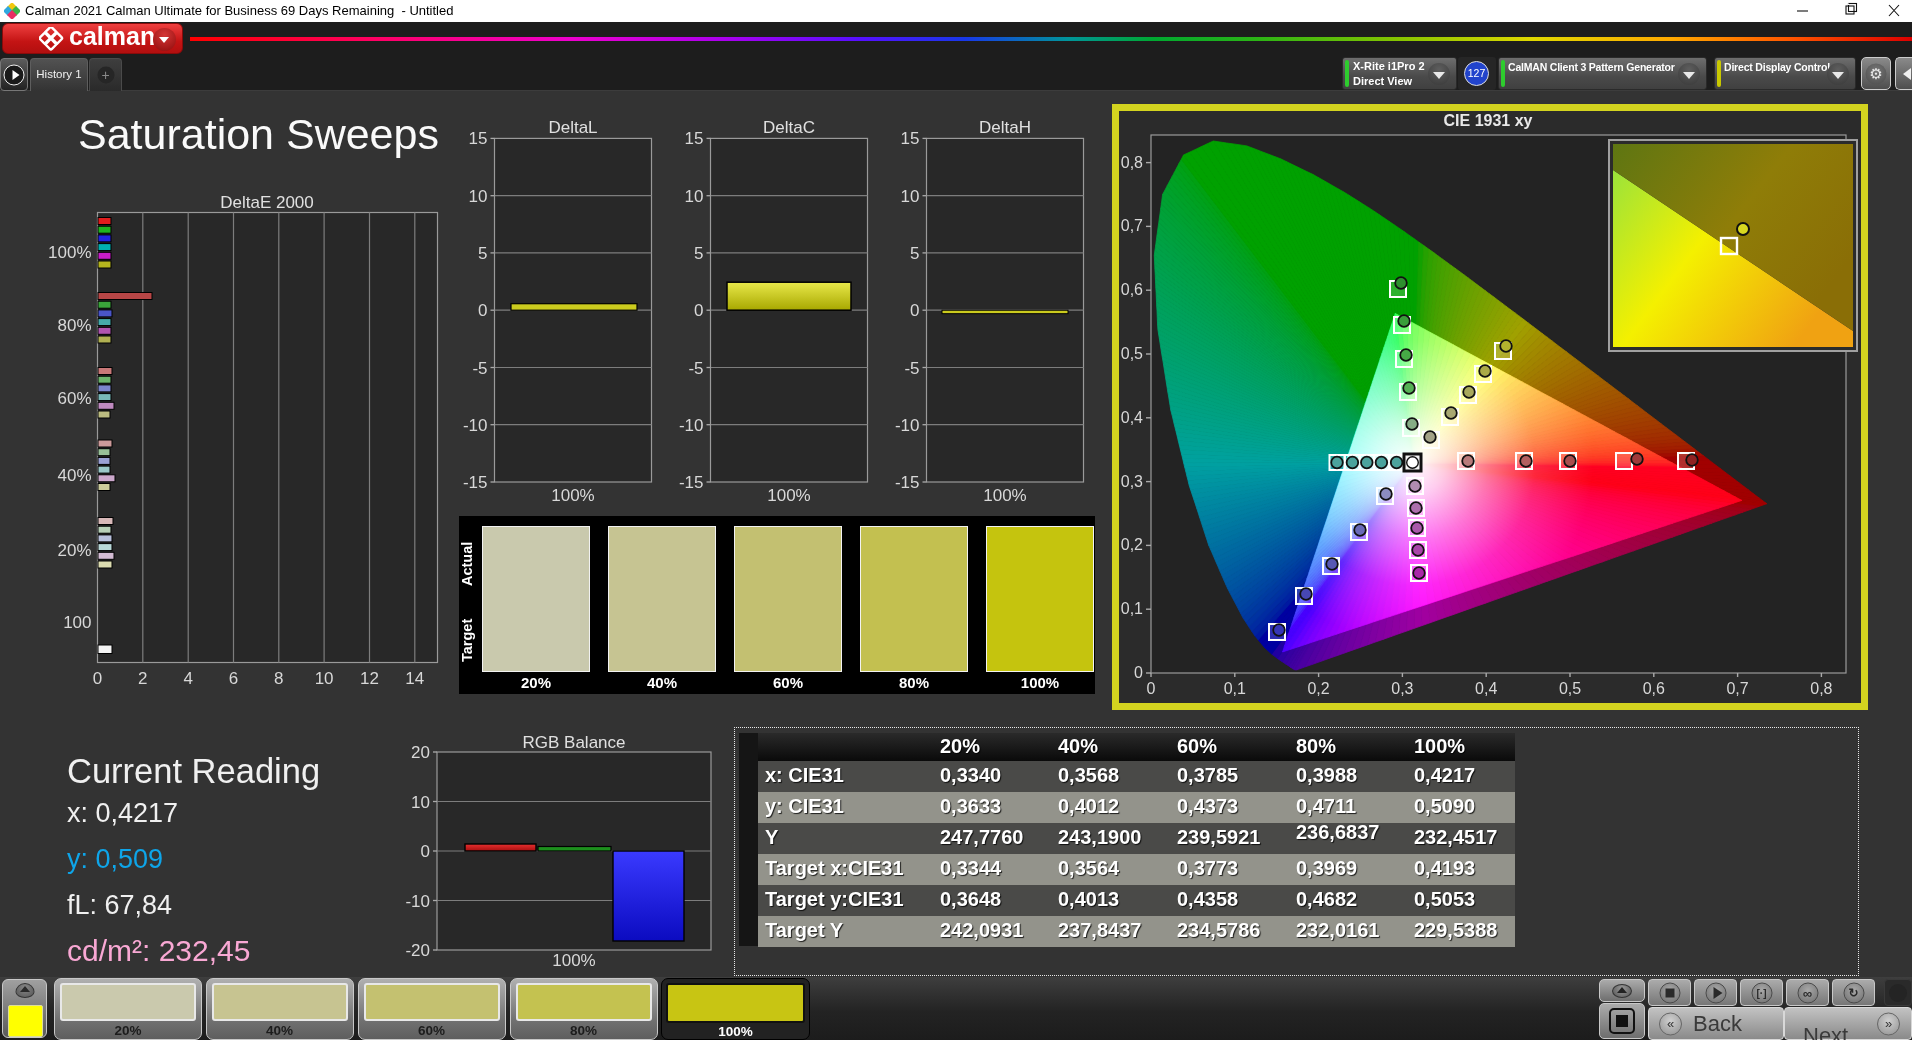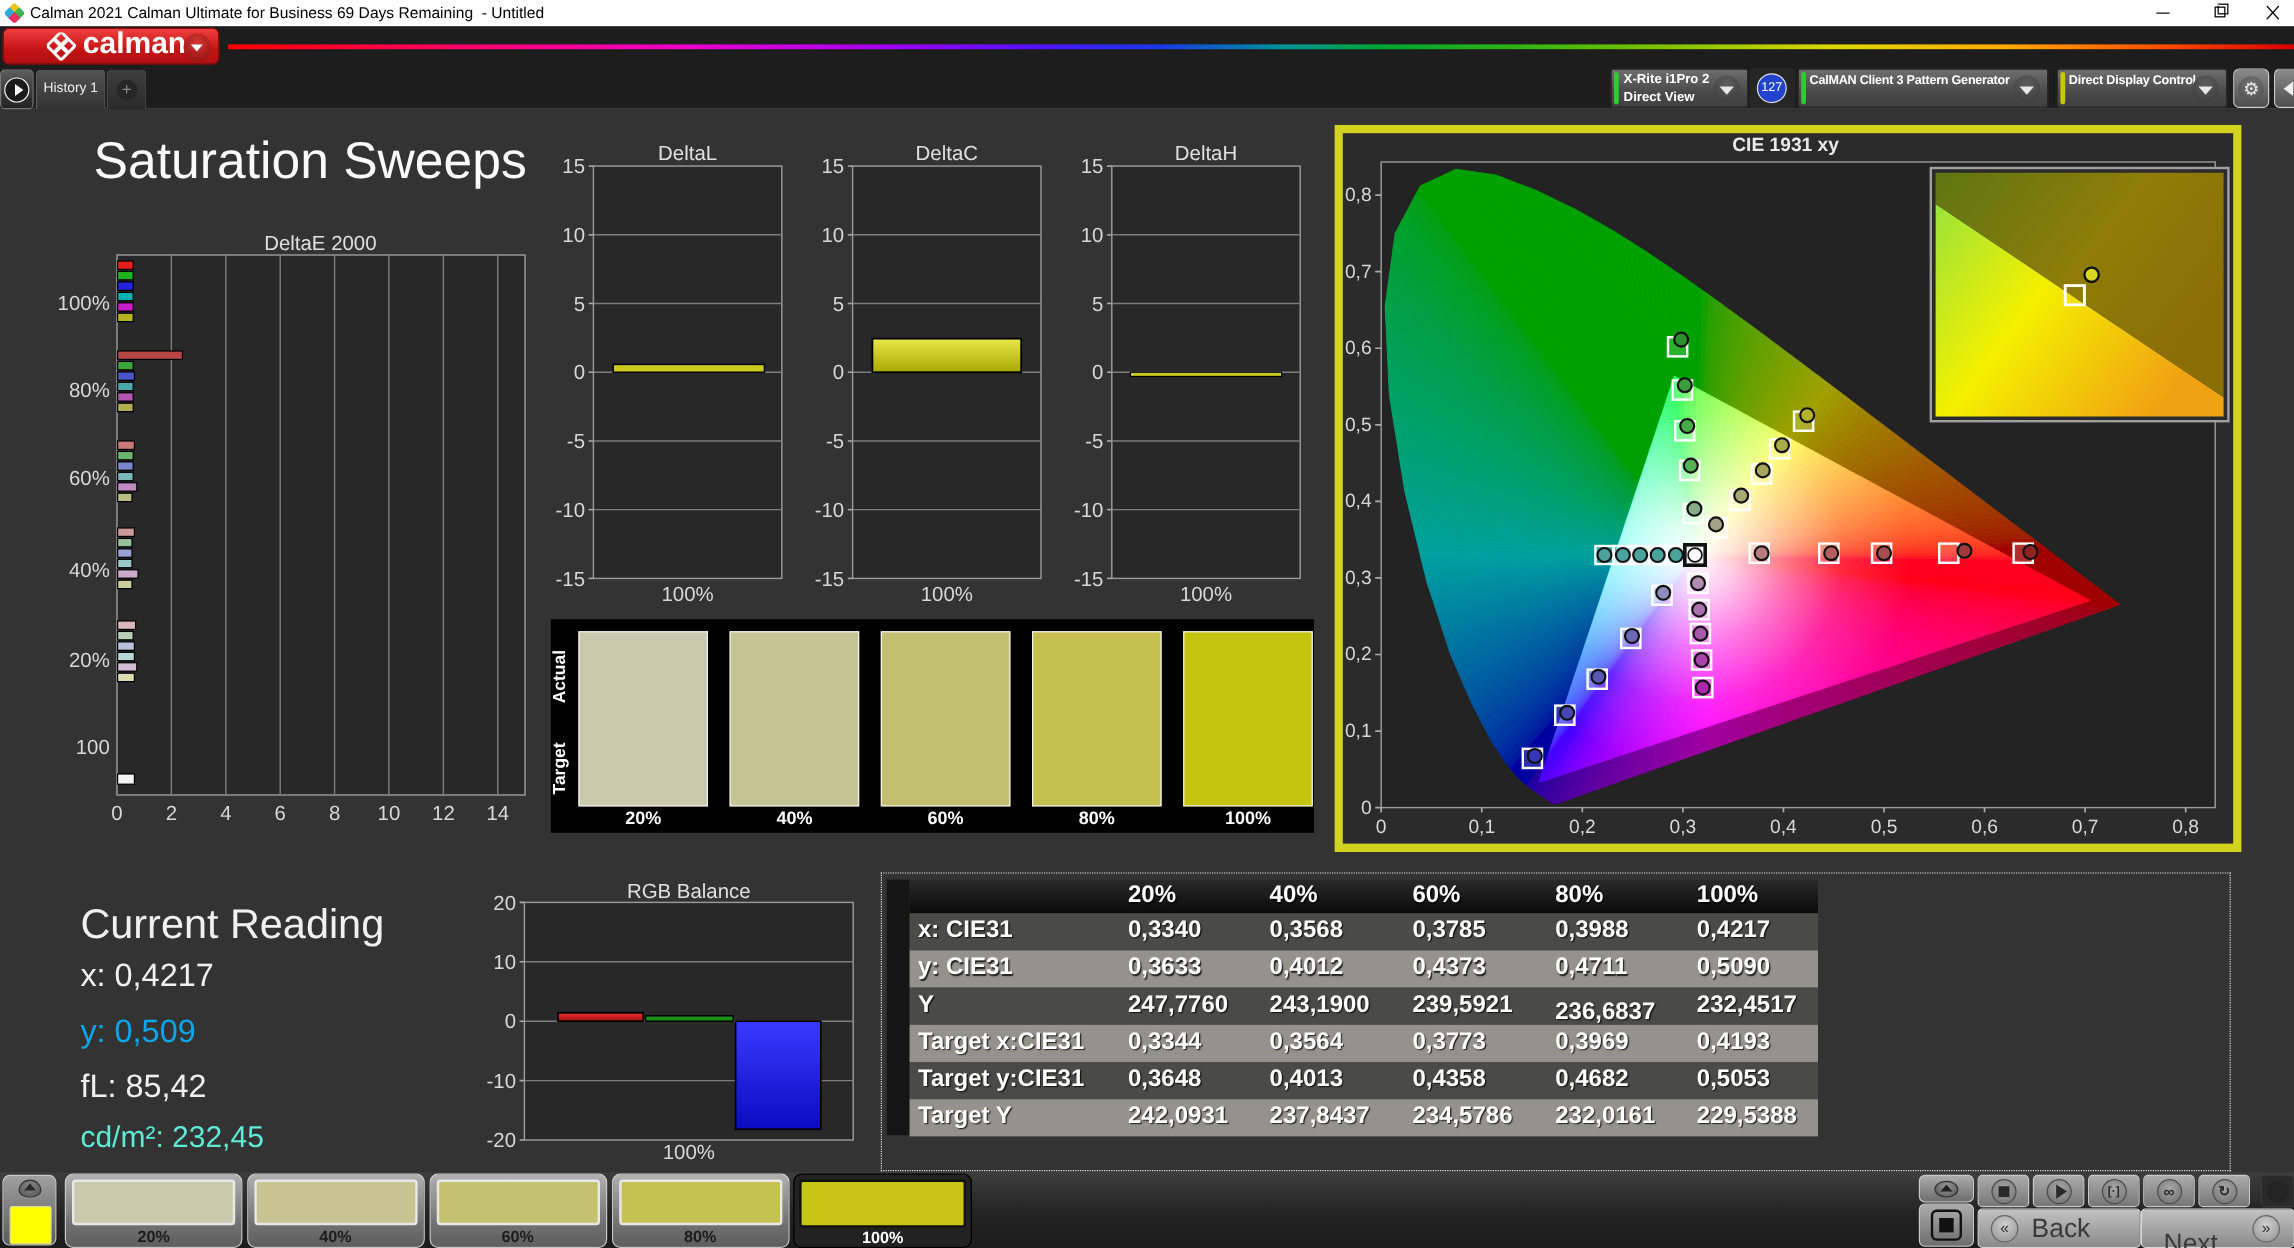--- a/index.html
+++ b/index.html
@@ -837,22 +837,22 @@
     <polygon points="501.0,66.0 741.0,227.0 741.0,243.0 501.0,243.0" fill="url(#insB)"></polygon>
     <polygon points="501.0,40.0 741.0,40.0 741.0,227.0 501.0,66.0 501.0,40.0" fill="url(#insD)"></polygon>
     <rect x="501.0" y="40.0" width="15" height="0.0" fill="#9be33a" opacity="0"></rect>
     <rect x="609.0" y="134.0" width="16" height="16" fill="none" stroke="#fff" stroke-width="2.4"></rect>
     <circle cx="631.0" cy="125.0" r="6" fill="#d8d820" stroke="#111" stroke-width="2"></circle>
 </svg>
 <div style="position:absolute;left:734px;top:727px;width:1125px;height:249px;border:1px dotted #e8e8e8;box-sizing:border-box"></div>
 <div style="position:absolute;left:67px;top:752px;font-size:34.5px;color:#f0f0f0">Current Reading</div>
 <div style="position:absolute;left:67px;top:798px;font-size:27px;color:#f0f0f0">x: 0,4217</div>
 <div style="position:absolute;left:67px;top:844px;font-size:27px;color:#0ea5e9">y: 0,509</div>
-<div style="position:absolute;left:67px;top:890px;font-size:27px;color:#f0f0f0">fL: 85,42</div>
-<div style="position:absolute;left:67px;top:934px;font-size:25px;color:#5eead4">cd/m²: 232,45</div>
+<div style="position:absolute;left:67px;top:890px;font-size:27px;color:#f0f0f0">fL: 67,84</div>
+<div style="position:absolute;left:67px;top:934px;font-size:30px;color:#f9a8d4">cd/m²: 232,45</div>
 <svg id="rgbbal" style="left:395px;top:732px" width="330" height="240" font-family="Liberation Sans, sans-serif">
     <text x="179" y="16" font-size="17" fill="#e0e0e0" text-anchor="middle">RGB Balance</text>
     <rect x="42" y="20" width="274" height="198" fill="#282828" stroke="#9a9a9a" stroke-width="1.2"></rect>
     <line x1="42" y1="69.5" x2="316" y2="69.5" stroke="#7d7d7d" stroke-width="1.2"></line>
     <line x1="42" y1="119.0" x2="316" y2="119.0" stroke="#7d7d7d" stroke-width="1.2"></line>
     <line x1="42" y1="168.5" x2="316" y2="168.5" stroke="#7d7d7d" stroke-width="1.2"></line>
     <text x="35" y="26.0" font-size="17" fill="#d8d8d8" text-anchor="end">20</text>
     <line x1="38" y1="20.0" x2="42" y2="20.0" stroke="#aaa" stroke-width="1.3"></line>
     <text x="35" y="75.5" font-size="17" fill="#d8d8d8" text-anchor="end">10</text>
     <line x1="38" y1="69.5" x2="42" y2="69.5" stroke="#aaa" stroke-width="1.3"></line>
@@ -897,21 +897,21 @@
     <div class="tc" style="left:201px;top:62.0px">0,3633</div>
     <div class="tc" style="left:319px;top:62.0px">0,4012</div>
     <div class="tc" style="left:438px;top:62.0px">0,4373</div>
     <div class="tc" style="left:557px;top:62.0px">0,4711</div>
     <div class="tc" style="left:675px;top:62.0px">0,5090</div>
     <div style="position:absolute;left:19px;top:89.5px;width:757px;height:31px;background:#4a4a48"></div>
     <div class="tc" style="left:26px;top:93.0px">Y</div>
     <div class="tc" style="left:201px;top:93.0px">247,7760</div>
     <div class="tc" style="left:319px;top:93.0px">243,1900</div>
     <div class="tc" style="left:438px;top:93.0px">239,5921</div>
-    <div class="tc" style="left:557px;top:99px">236,6837</div>
+    <div class="tc" style="left:557px;top:88px">236,6837</div>
     <div class="tc" style="left:675px;top:93.0px">232,4517</div>
     <div style="position:absolute;left:19px;top:120.5px;width:757px;height:31px;background:#93938b"></div>
     <div class="tc" style="left:26px;top:124.0px">Target x:CIE31</div>
     <div class="tc" style="left:201px;top:124.0px">0,3344</div>
     <div class="tc" style="left:319px;top:124.0px">0,3564</div>
     <div class="tc" style="left:438px;top:124.0px">0,3773</div>
     <div class="tc" style="left:557px;top:124.0px">0,3969</div>
     <div class="tc" style="left:675px;top:124.0px">0,4193</div>
     <div style="position:absolute;left:19px;top:151.5px;width:757px;height:31px;background:#4a4a48"></div>
     <div class="tc" style="left:26px;top:155.0px">Target y:CIE31</div>

